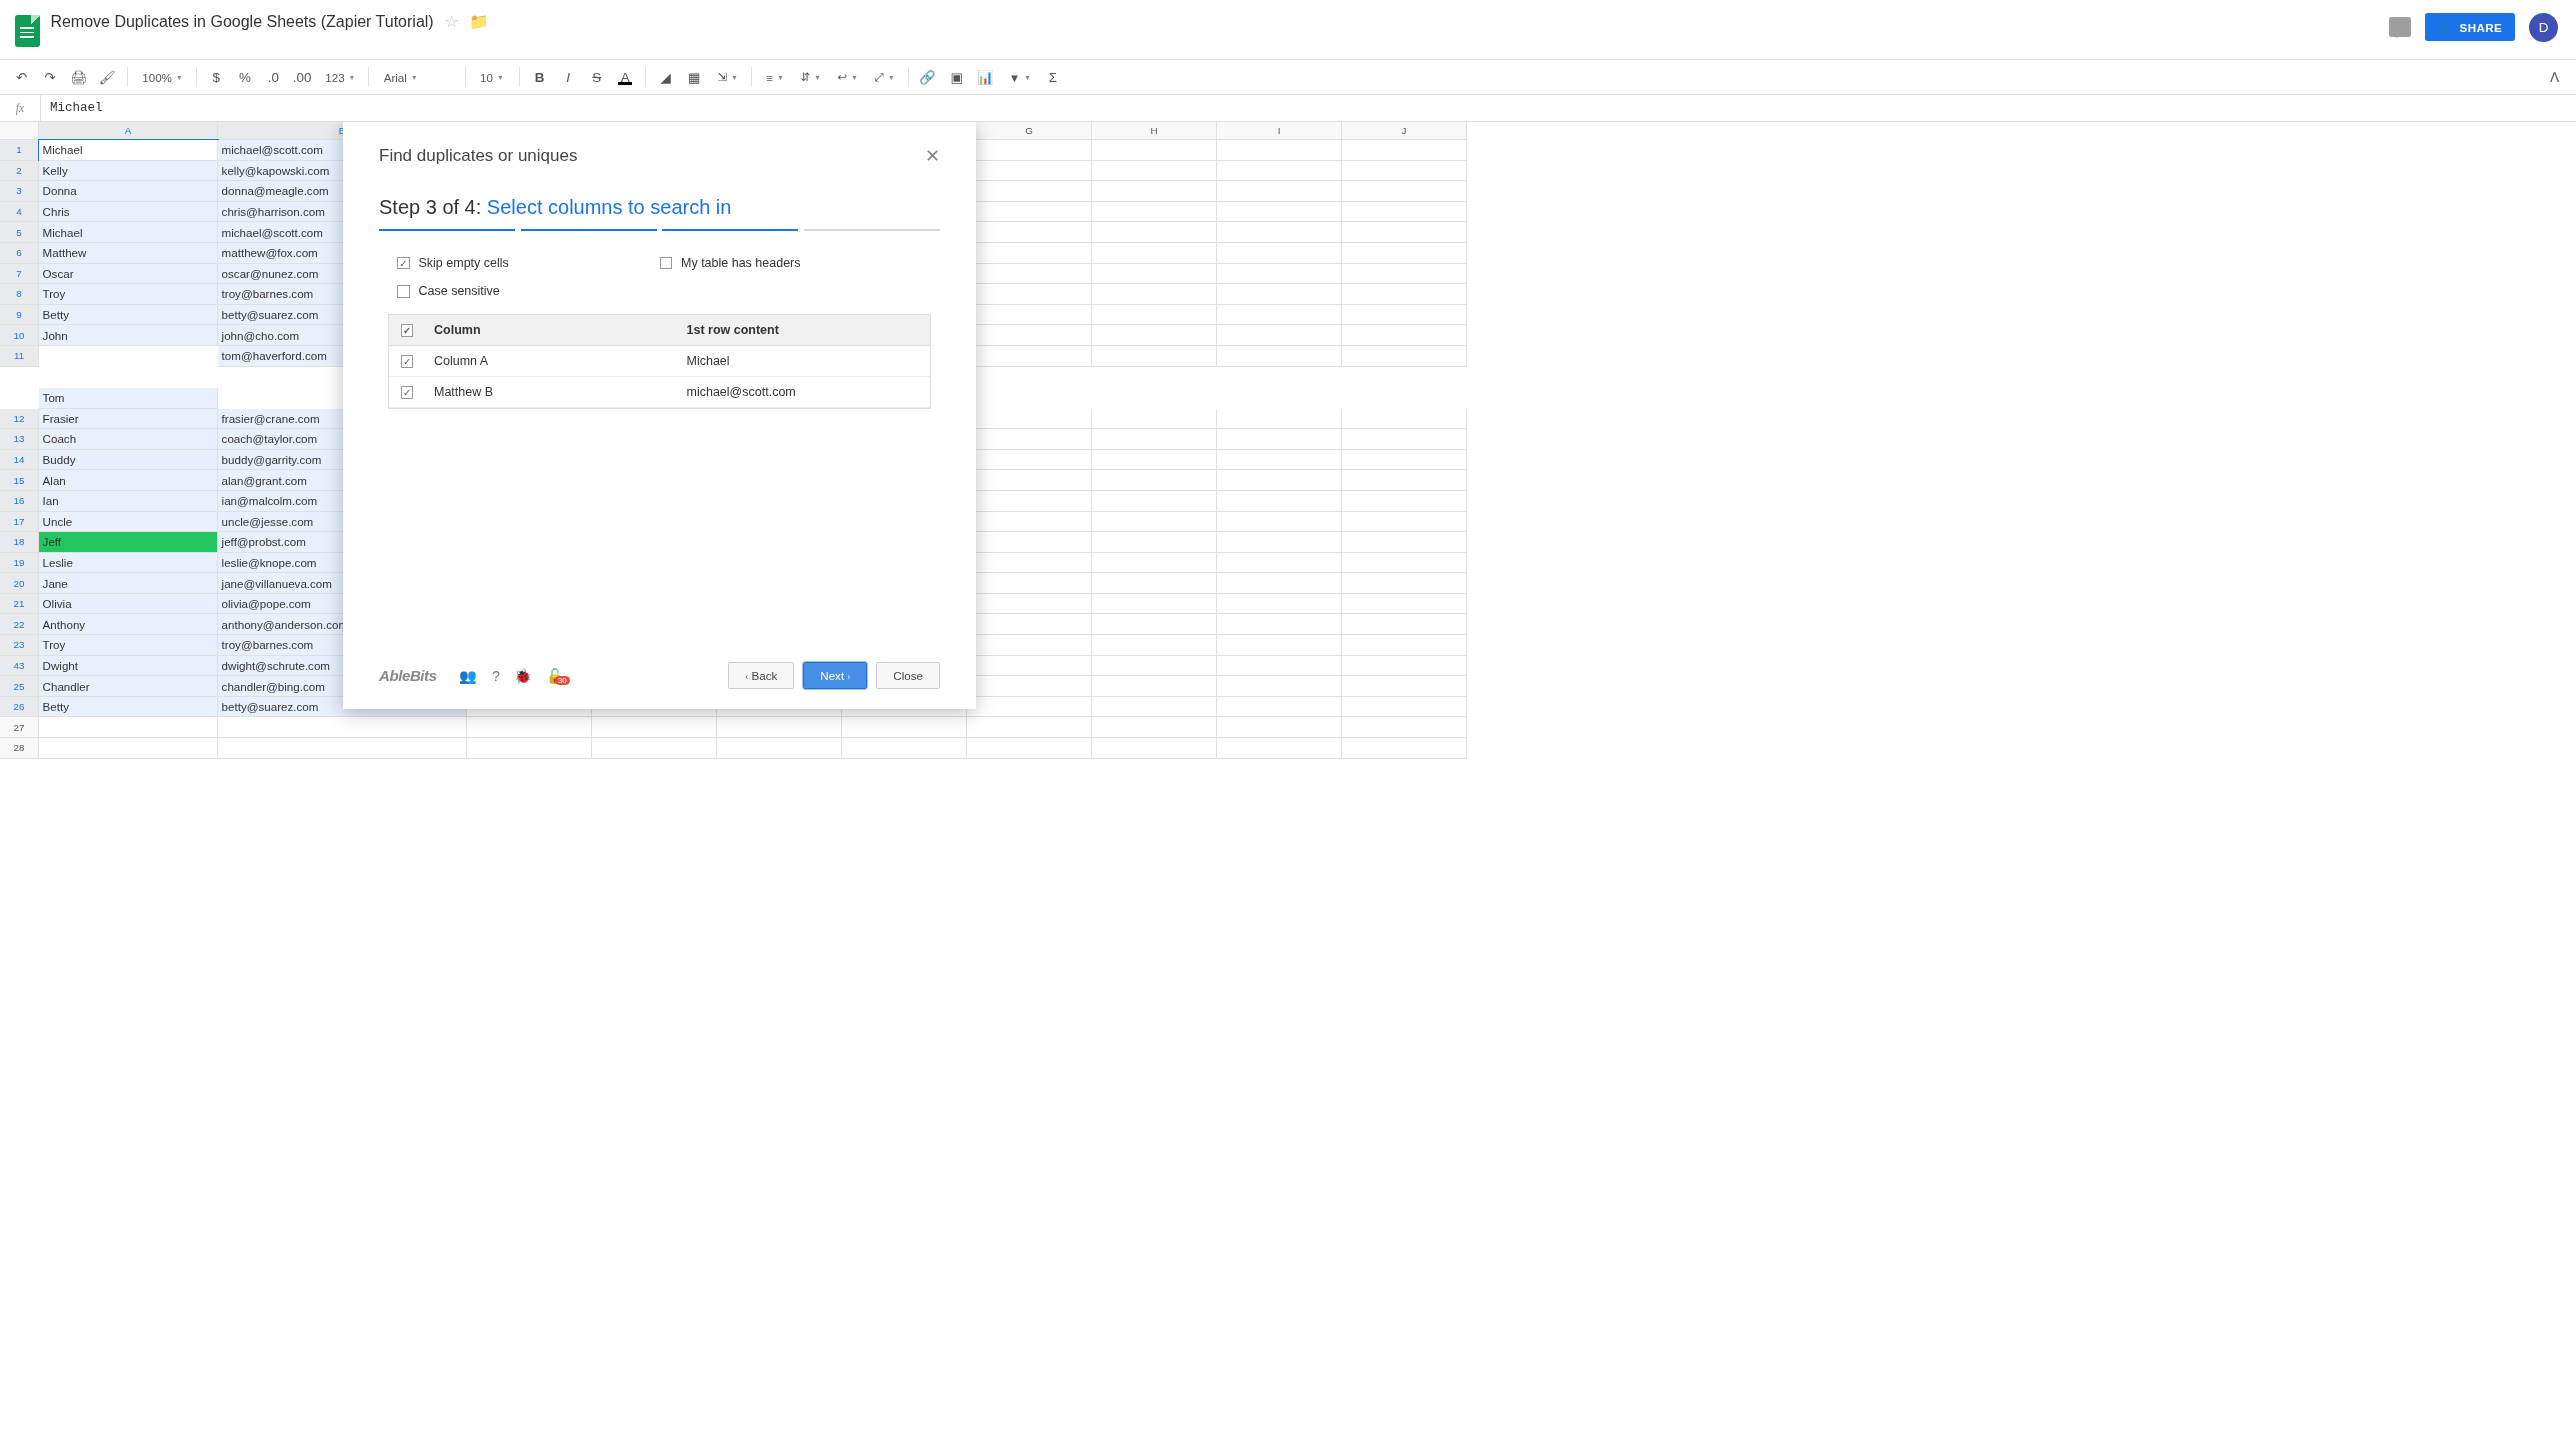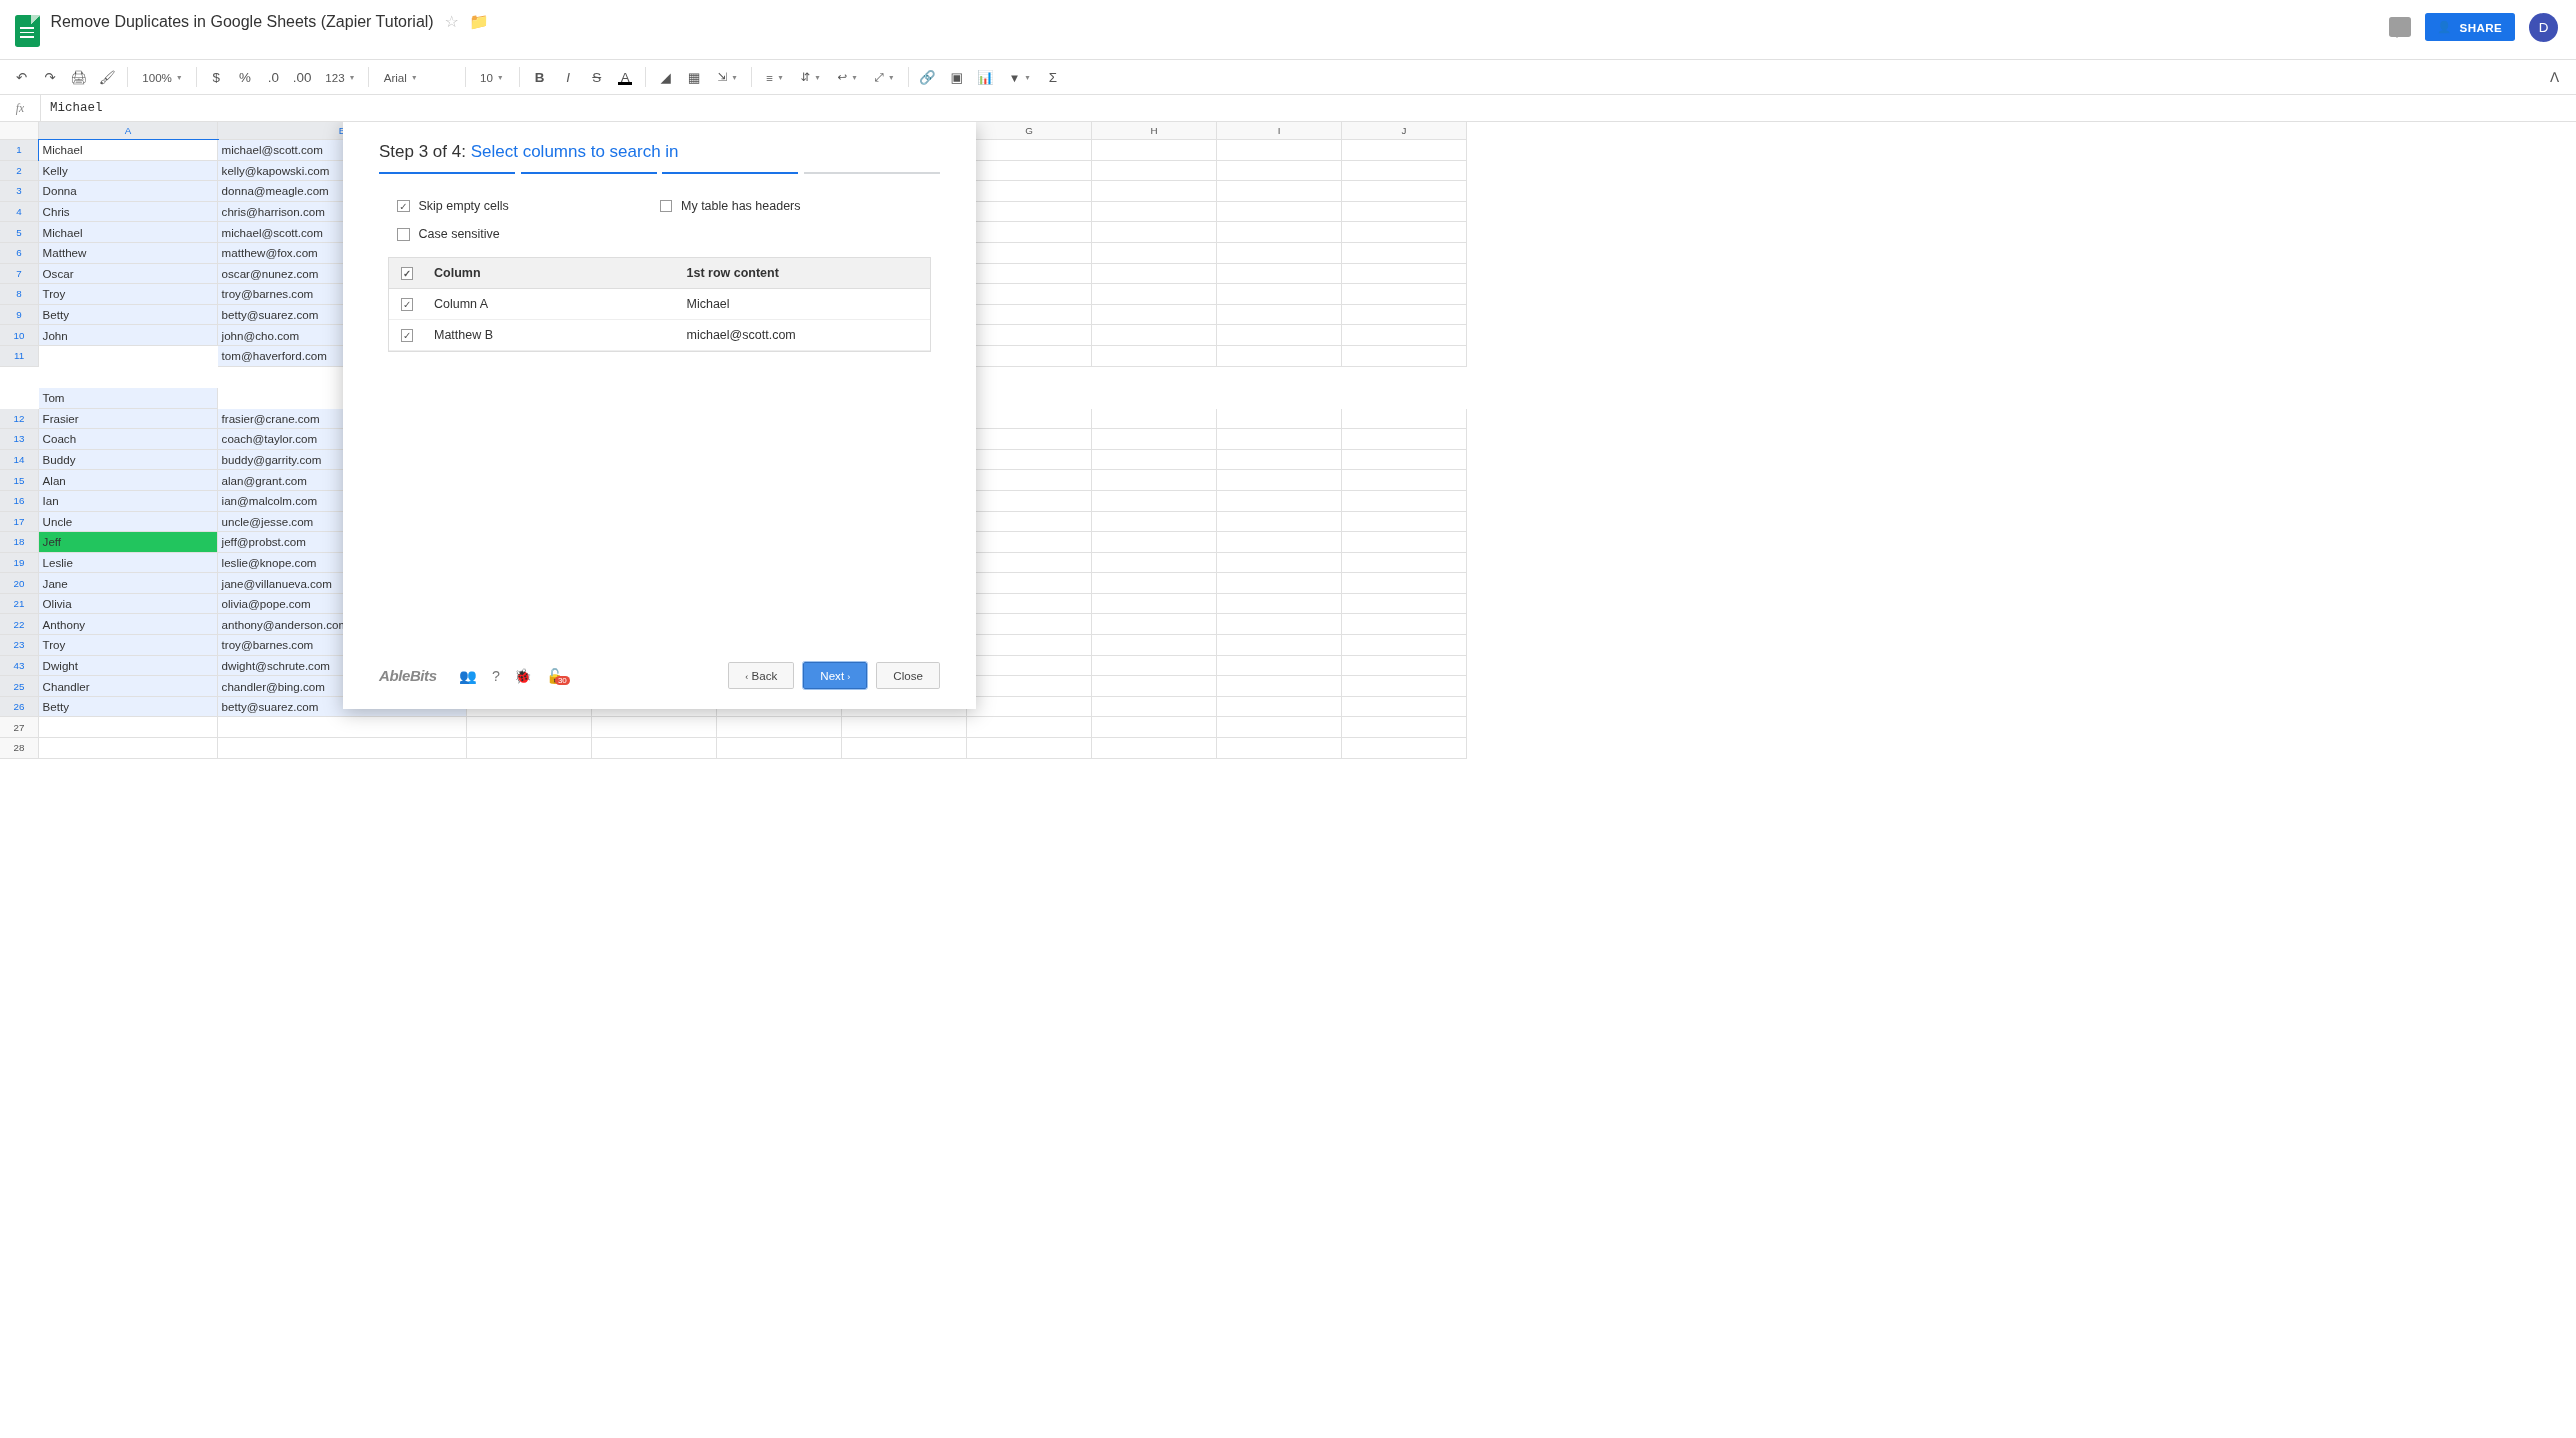--- a/index.html
+++ b/index.html
@@ -126,21 +126,21 @@
     box-shadow:0 3.6px 18px rgba(0,0,0,0.25);
     display:flex; flex-direction:column;
     z-index:100;
   }
   .modal-header {
     padding:23px 36px 9px 36px;
     display:flex; align-items:center;
   }
   .modal-title { font-size:17px; color:#444; flex:1; }
   .modal-close { font-size:18px; color:#888; cursor:pointer; }
-  .modal-step { padding: 19.7px 36px 0 36px; font-size:17px; }
+  .modal-step { padding: 19.7px 36px 0 36px; font-size:20px; }
   .modal-step .blue { color:#1a73e8; }
 
   .progress-wrap { padding: 10.7px 36px 0 36px; }
   .progress-track { display:flex; gap:5.4px; width:100%; }
   .progress-seg { height:1.8px; flex:1; background:#d5d8db; }
   .progress-seg.done { background:#1a73e8; }
 
   .opts { padding: 25px 54px 0 54px; display:grid; grid-template-columns:1fr 1fr; row-gap:14.3px; font-size:12.5px; color:#333;}
   .chk { display:flex; align-items:center; gap:9px; cursor:pointer;}
   .chkbox {
@@ -583,20 +583,24 @@
         <div class="cell" style=""></div>
         <div class="cell" style=""></div>
         <div class="cell" style=""></div>
         <div class="cell" style=""></div>
         <div class="cell" style=""></div>
         <div class="cell" style=""></div>
       </div>
     </div>
 
   <div class="modal">
+    <div class="modal-header">
+      <div class="modal-title">Find duplicates or uniques</div>
+      <div class="modal-close">✕</div>
+    </div>
     <div class="modal-step">
       <span>Step 3 of 4: </span><span class="blue">Select columns to search in</span>
     </div>
     <div class="progress-wrap">
       <div class="progress-track">
         <div class="progress-seg done"></div>
         <div class="progress-seg done"></div>
         <div class="progress-seg done"></div>
         <div class="progress-seg"></div>
       </div>

